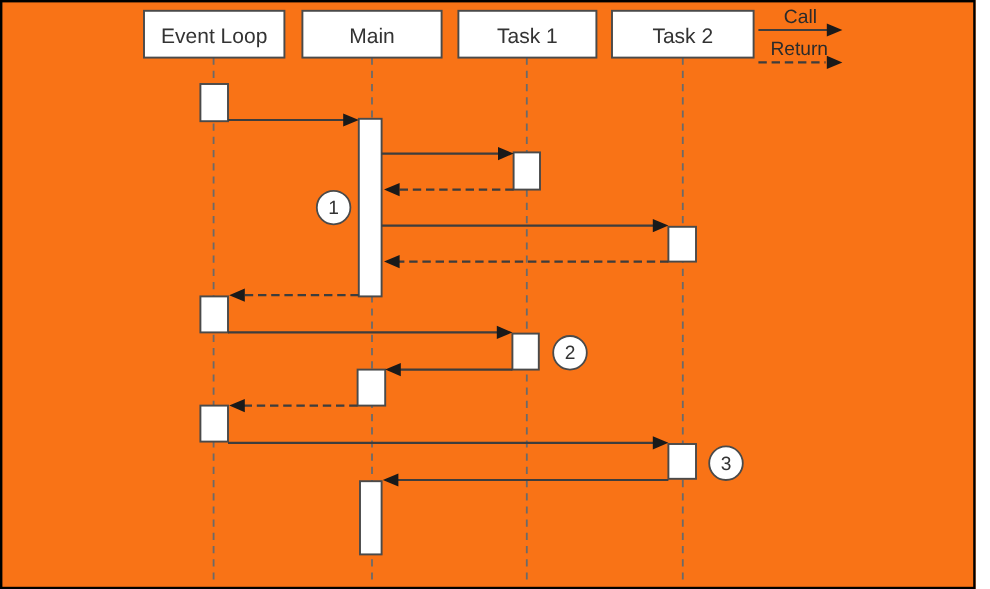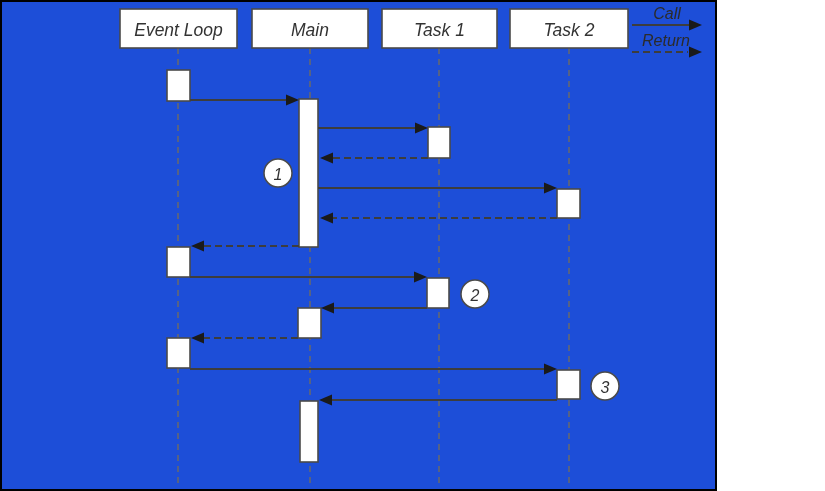--- a/index.html
+++ b/index.html
@@ -3,27 +3,26 @@
 <meta charset="utf-8">
 <style>
   html, body {
     margin: 0;
     padding: 0;
     background: #ffffff;
     font-family: "Liberation Sans", sans-serif;
   }
   .frame {
     position: relative;
-    width: 717px;
+    width: 813px;
     height: 491px;
     box-sizing: border-box;
     border: 2px solid #000000;
-    background: #1d4ed8;
+    background: #f97316;
     overflow: hidden;
-    font-style: italic;
   }
   svg { display: block; }
   .actor-label {
     font-family: "Liberation Sans", sans-serif;
     font-size: 17.5px;
     fill: #333333;
   }
   .legend-label {
     font-family: "Liberation Sans", sans-serif;
     font-size: 16px;

